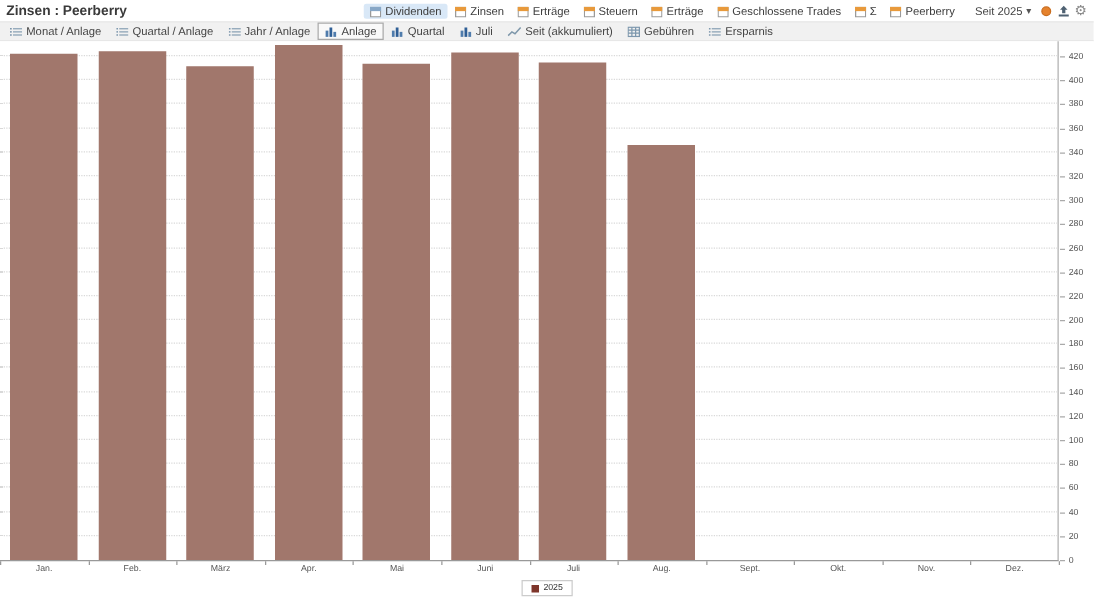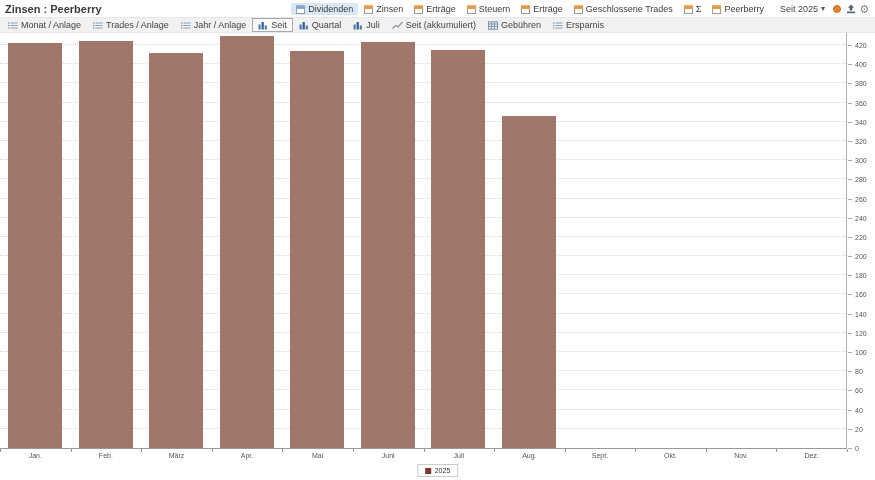--- a/index.html
+++ b/index.html
@@ -171,21 +171,21 @@
         <span>
           <svg width="10" height="9" viewBox="0 0 10 9">
             <rect x="0" y="1.4" width="1.4" height="1.2" fill="#7d97ad"></rect>
             <rect x="2.4" y="1.5" width="7.2" height="1" fill="#8aa2b5"></rect>
             <rect x="0" y="3.9" width="1.4" height="1.2" fill="#7d97ad"></rect>
             <rect x="2.4" y="4" width="7.2" height="1" fill="#8aa2b5"></rect>
             <rect x="0" y="6.4" width="1.4" height="1.2" fill="#7d97ad"></rect>
             <rect x="2.4" y="6.5" width="7.2" height="1" fill="#8aa2b5"></rect>
           </svg>
         </span>
-        <span>Trades / Anlage</span>
+        <span>Quartal / Anlage</span>
       </div>
       <div class="tbtn">
         <span>
           <svg width="10" height="9" viewBox="0 0 10 9">
             <rect x="0" y="1.4" width="1.4" height="1.2" fill="#7d97ad"></rect>
             <rect x="2.4" y="1.5" width="7.2" height="1" fill="#8aa2b5"></rect>
             <rect x="0" y="3.9" width="1.4" height="1.2" fill="#7d97ad"></rect>
             <rect x="2.4" y="4" width="7.2" height="1" fill="#8aa2b5"></rect>
             <rect x="0" y="6.4" width="1.4" height="1.2" fill="#7d97ad"></rect>
             <rect x="2.4" y="6.5" width="7.2" height="1" fill="#8aa2b5"></rect>
@@ -194,21 +194,21 @@
         <span>Jahr / Anlage</span>
       </div>
       <div class="tbtn selected">
         <span>
           <svg width="10" height="9" viewBox="0 0 10 9">
             <rect x="0.5" y="3.5" width="2.2" height="5" fill="#4f7cac"></rect>
             <rect x="3.6" y="1" width="2.2" height="7.5" fill="#2f5f96"></rect>
             <rect x="6.7" y="4.5" width="2.2" height="4" fill="#4f7cac"></rect>
           </svg>
         </span>
-        <span>Seit</span>
+        <span>Anlage</span>
       </div>
       <div class="tbtn">
         <span>
           <svg width="10" height="9" viewBox="0 0 10 9">
             <rect x="0.5" y="3.5" width="2.2" height="5" fill="#4f7cac"></rect>
             <rect x="3.6" y="1" width="2.2" height="7.5" fill="#2f5f96"></rect>
             <rect x="6.7" y="4.5" width="2.2" height="4" fill="#4f7cac"></rect>
           </svg>
         </span>
         <span>Quartal</span>

